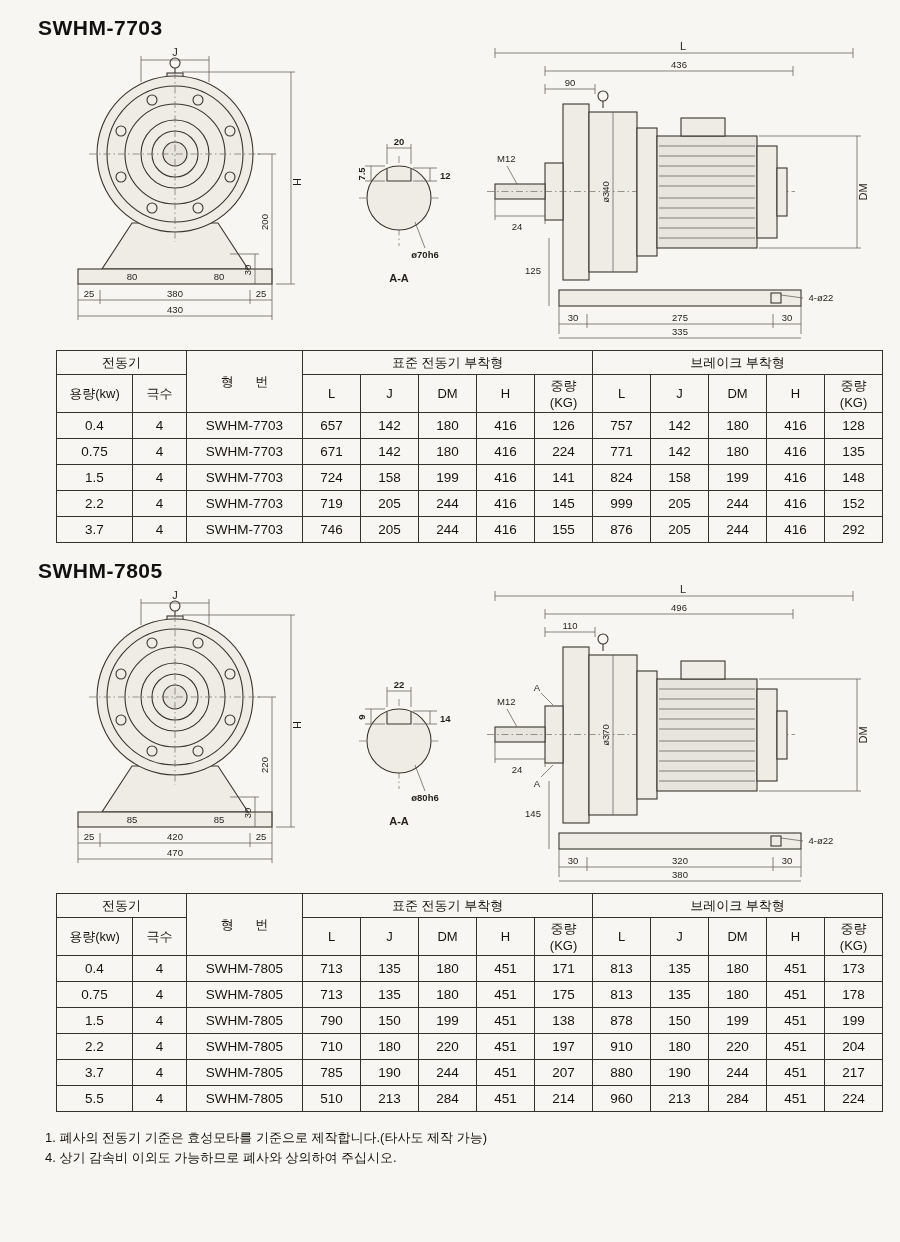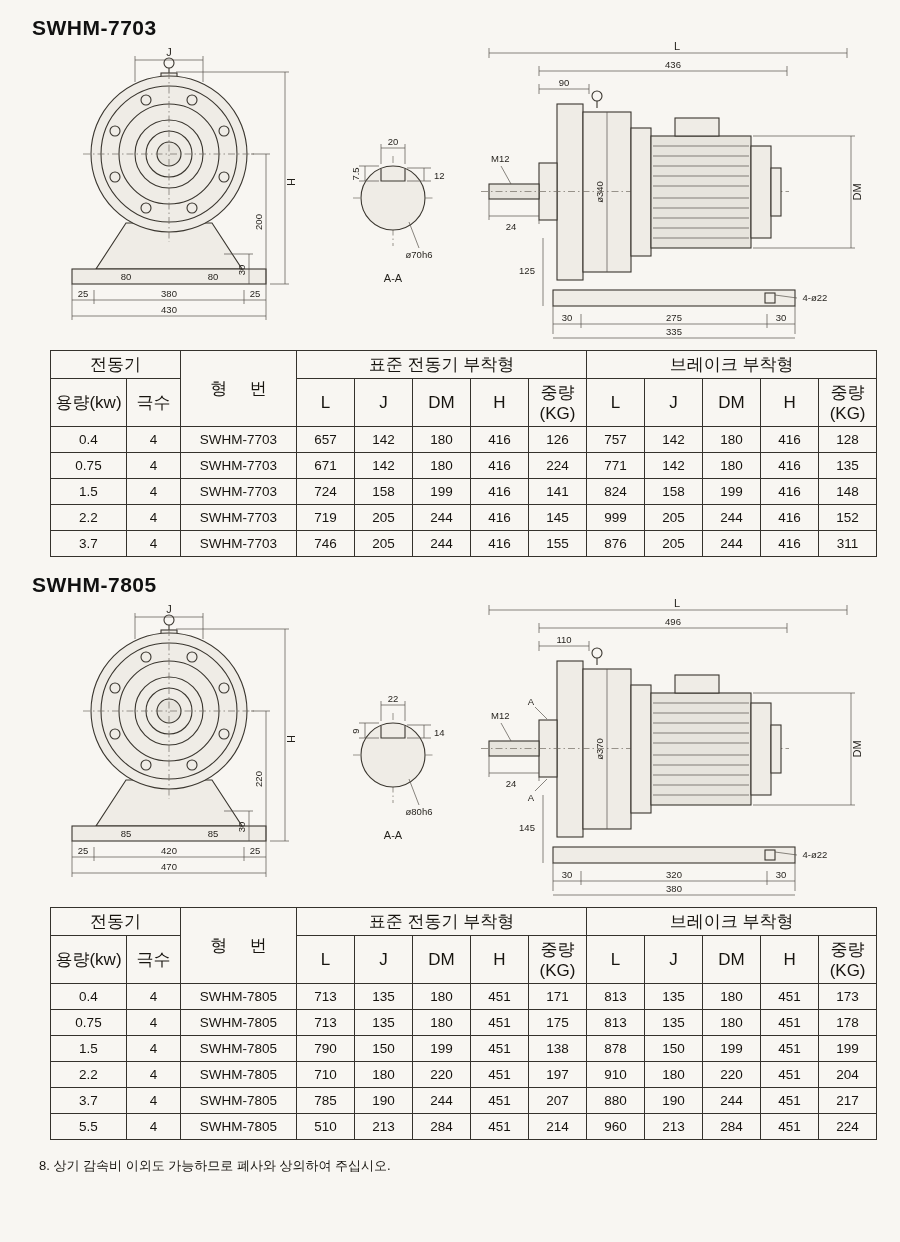--- a/index.html
+++ b/index.html
@@ -3,31 +3,31 @@
 <meta charset="utf-8">
 <style>
   * { box-sizing: border-box; margin: 0; padding: 0; }
   html,body { width: 900px; height: 1242px; }
   body {
     background: #f8f6f2;
     font-family: "Liberation Sans", sans-serif;
     color: #17140f;
     overflow: hidden;
   }
-  .page { padding: 14px 18px 0 24px; }
+  .page { padding: 14px 18px 0 30px; }
   .sec-title {
     font-size: 21px;
     font-weight: bold;
     letter-spacing: .5px;
     margin: 2px 0 2px 8px;
     color: #111;
   }
   .drawings { display: flex; align-items: flex-start; height: 302px; }
   .front-wrap { margin-left: 14px; }
-  .shaft-wrap { margin-left: 28px; margin-top: 58px; }
+  .shaft-wrap { margin-left: 28px; margin-top: 58px; font-weight: bold; }
   .side-wrap  { margin-left: 16px; }
 
   svg { display: block; }
   .ln { stroke: #3a362f; stroke-width: 1.1; fill: none; }
   .fill { fill: #efece6; stroke: #3a362f; stroke-width: 1.1; }
   .fill2 { fill: #e7e4dd; stroke: #3a362f; stroke-width: 1.1; }
   .dim { stroke: #56524a; stroke-width: .7; fill: none; }
   .cl { stroke: #716c62; stroke-width: .7; stroke-dasharray: 7 3 1.5 3; fill: none; }
   .dt { font-size: 9.5px; fill: #221f1a; }
   .dl { font-size: 11px; fill: #221f1a; }
@@ -42,21 +42,21 @@
   table.spec th, table.spec td {
     border: 1px solid #35322c;
     text-align: center;
     vertical-align: middle;
     padding: 2px 2px;
     font-size: 13.5px;
     height: 26px;
     font-weight: normal;
     color: #17140f;
   }
-  table.spec thead th { font-size: 17px; height: 24px; }
+  table.spec thead th { font-size: 13px; height: 24px; }
   th.model-head { word-spacing: 18px; }
   table.spec { border: 1.5px solid #2b2823; }
 
   .notes { margin: 6px 0 0 15px; font-size: 13px; line-height: 1.5; color: #17140f; }
 </style>
 </head>
 <body>
 
 <div class="page">
 
@@ -352,21 +352,21 @@
           <td>SWHM-7703</td>
           <td>746</td>
           <td>205</td>
           <td>244</td>
           <td>416</td>
           <td>155</td>
           <td>876</td>
           <td>205</td>
           <td>244</td>
           <td>416</td>
-          <td>311</td>
+          <td>292</td>
         </tr>
       </tbody>
   </table>
 
   <h1 class="sec-title">SWHM-7805</h1>
 
   <div class="drawings">
 
     <div class="front-wrap">
     <svg width="265" height="285" viewBox="0 0 265 285">
@@ -682,16 +682,17 @@
           <td>960</td>
           <td>213</td>
           <td>284</td>
           <td>451</td>
           <td>224</td>
         </tr>
       </tbody>
   </table>
 
   <div class="notes">
-    <div>8. 상기 감속비 이외도 가능하므로 폐사와 상의하여 주십시오.</div>
+    <div>1. 폐사의 전동기 기준은 효성모타를 기준으로 제작합니다.(타사도 제작 가능)</div>
+    <div>4. 상기 감속비 이외도 가능하므로 폐사와 상의하여 주십시오.</div>
   </div>
 
 </div>
 
 </body></html>

